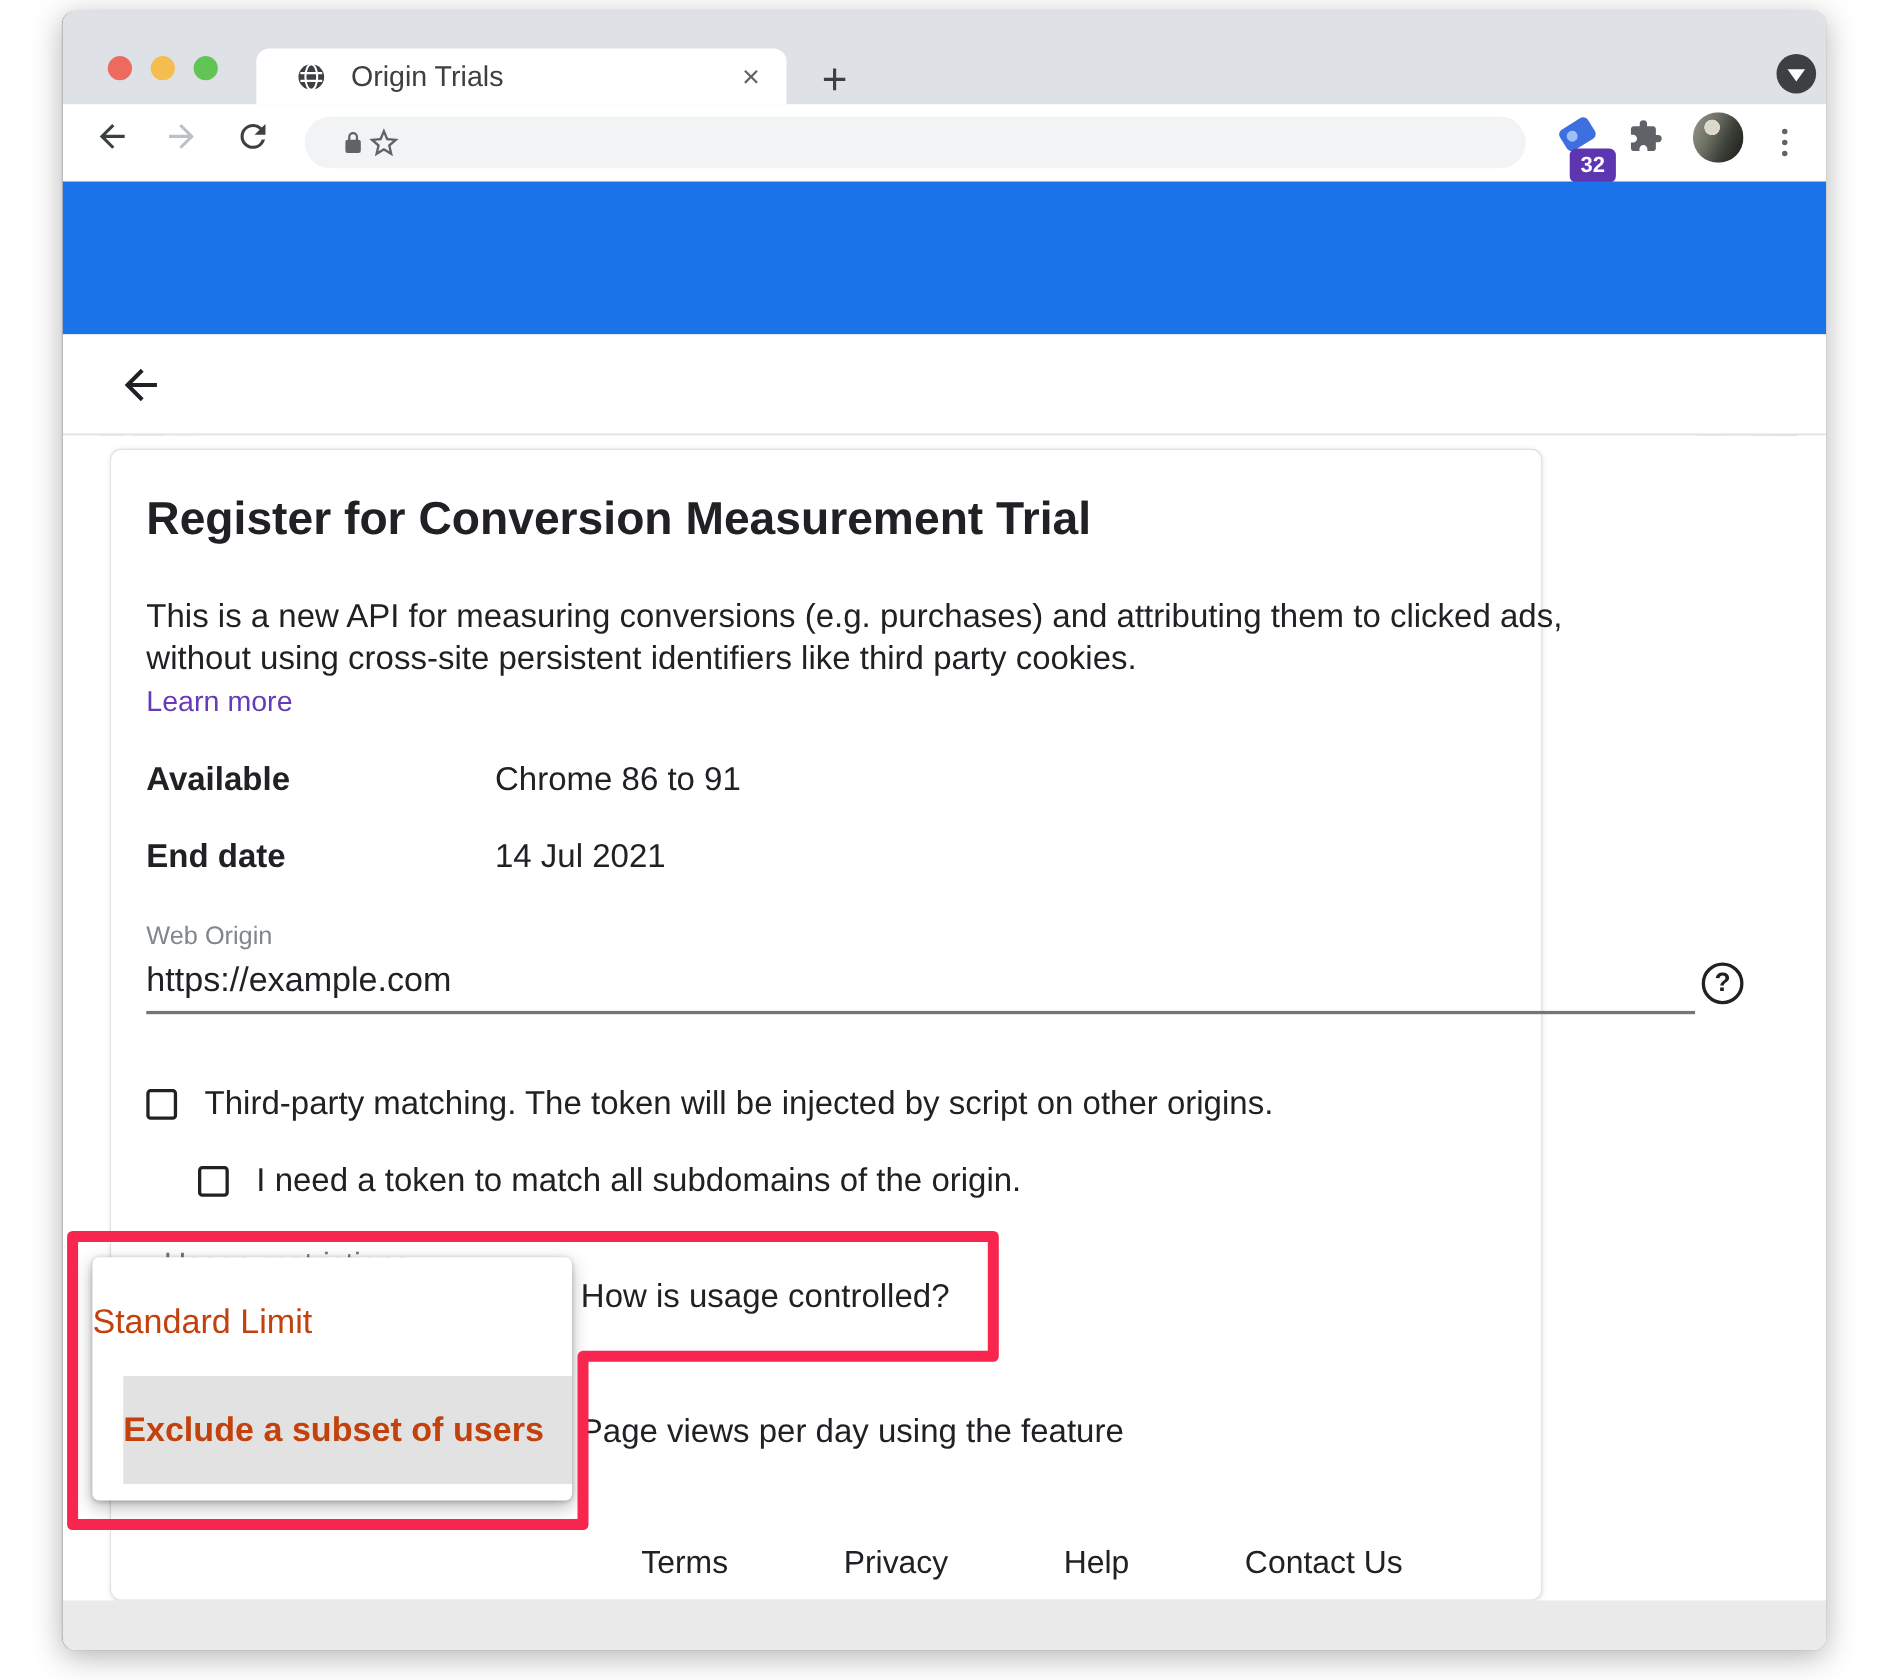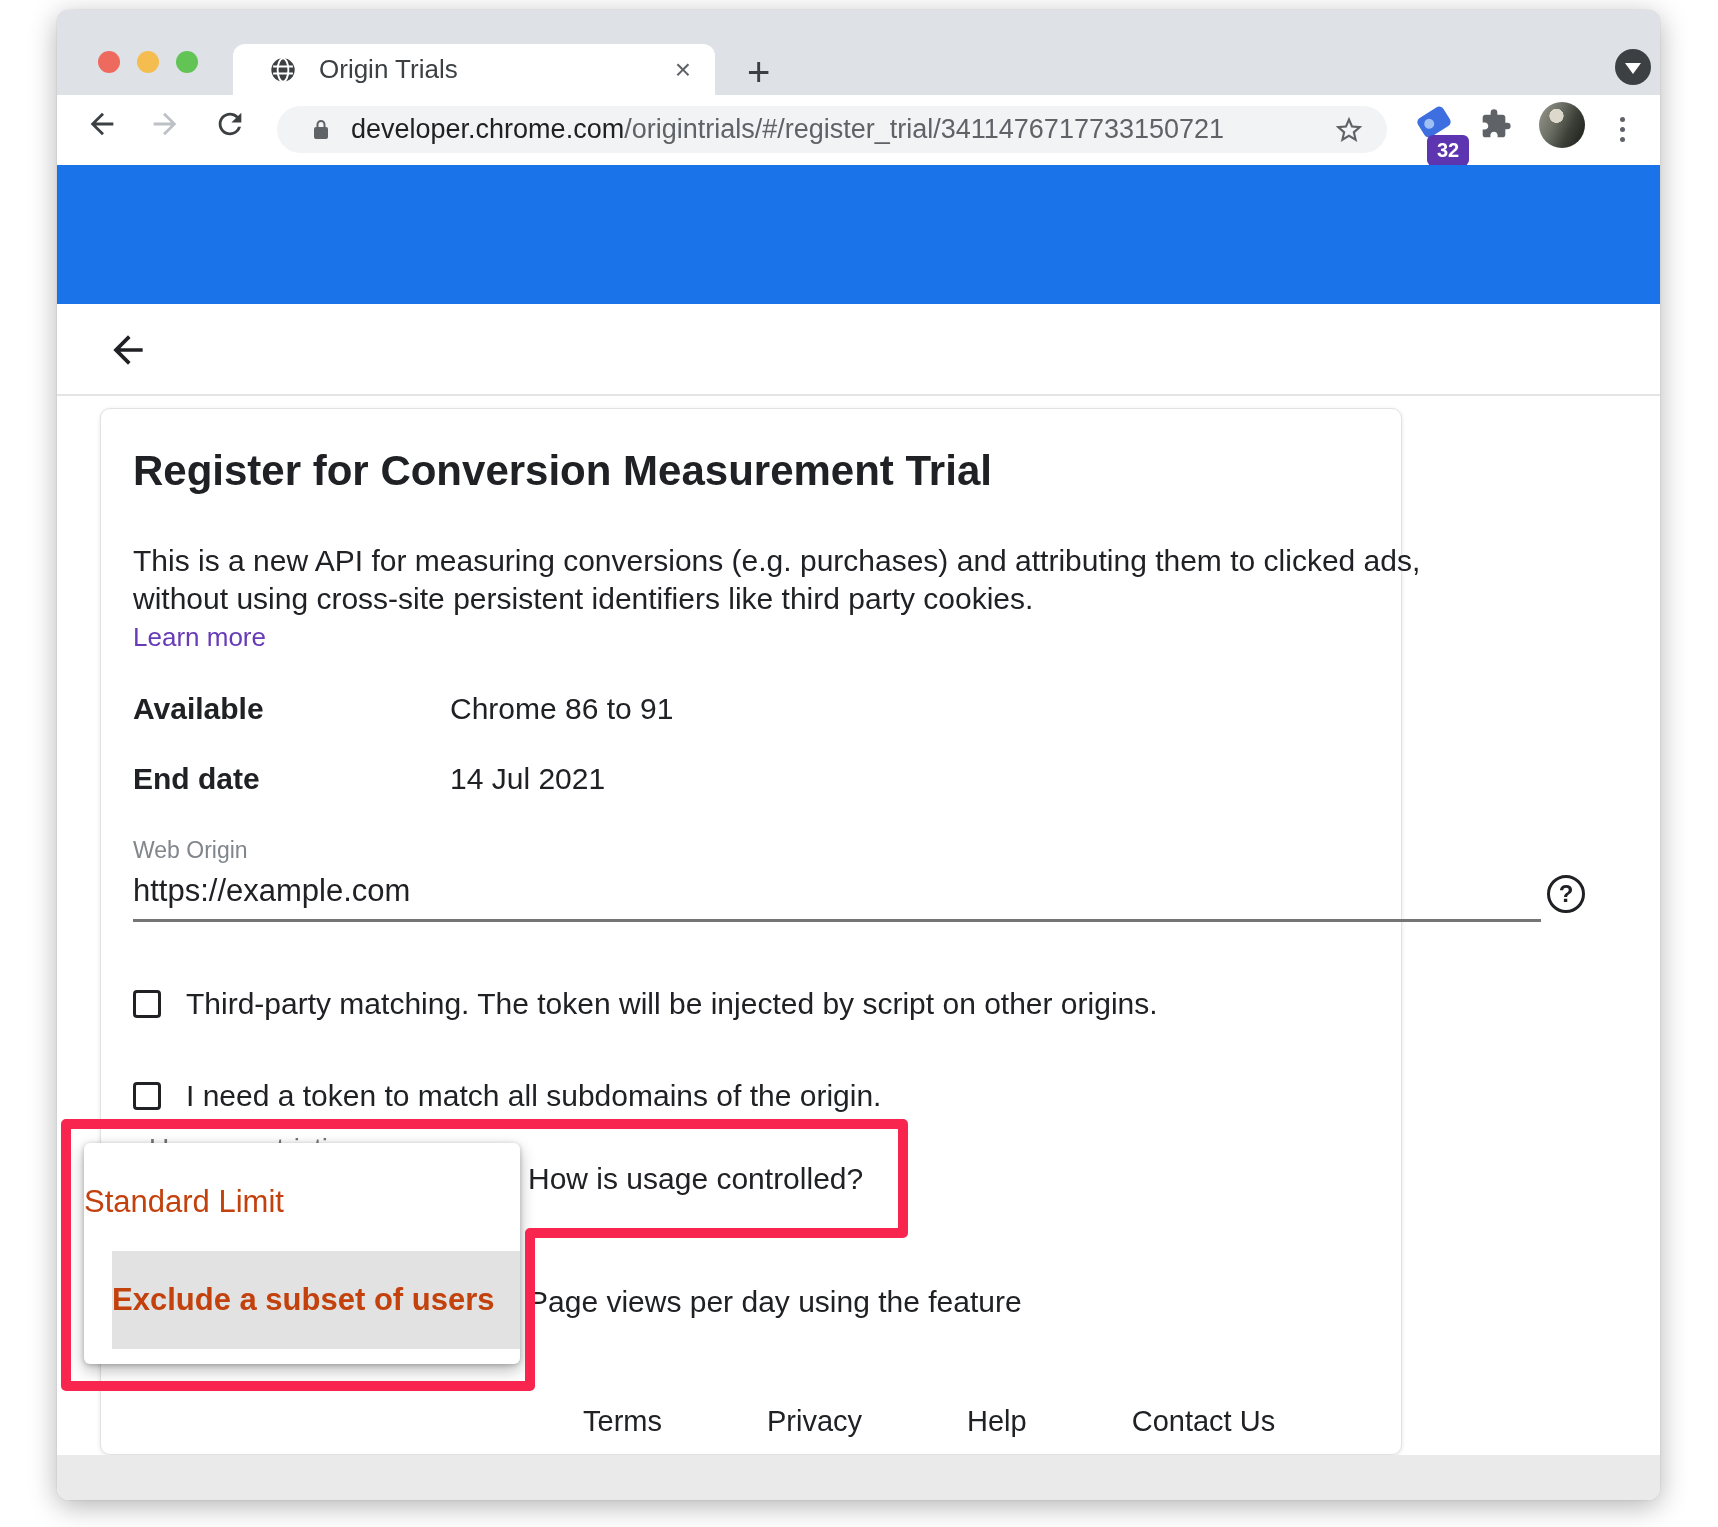--- a/index.html
+++ b/index.html
@@ -147,21 +147,20 @@
       <svg class="nav-ic" style="left:91px; transform:scaleX(-1);" viewBox="0 0 24 24" fill="#BDC1C6">
         <path d="M20 11H7.83l5.59-5.59L12 4l-8 8 8 8 1.41-1.41L7.83 13H20v-2z"></path>
       </svg>
       <svg class="nav-ic" style="left:156px;" viewBox="0 0 24 24" fill="#3C4043">
         <path d="M17.65 6.35A7.96 7.96 0 0 0 12 4c-4.42 0-7.99 3.58-7.99 8s3.57 8 7.99 8c3.73 0 6.84-2.55 7.73-6h-2.08A5.99 5.99 0 0 1 12 18c-3.31 0-6-2.69-6-6s2.69-6 6-6c1.66 0 3.14.69 4.22 1.78L13 11h7V4l-2.35 2.35z"></path>
       </svg>
       <div class="omnibox">
         <svg class="lock" viewBox="0 0 24 24" fill="#5F6368">
           <path d="M12 2a4.5 4.5 0 0 0-4.5 4.5V9H7a2 2 0 0 0-2 2v8a2 2 0 0 0 2 2h10a2 2 0 0 0 2-2v-8a2 2 0 0 0-2-2h-.5V6.5A4.5 4.5 0 0 0 12 2zm-2.5 7V6.5a2.5 2.5 0 1 1 5 0V9h-5z"></path>
         </svg>
-        <span class="url"><span class="host">developer.chrome.com</span><span class="path">/origintrials/#/register_trial/3411476717733150721</span></span>
         <svg class="ob-star" viewBox="0 0 24 24" fill="#5F6368">
           <path d="M22 9.24l-7.19-.62L12 2 9.19 8.63 2 9.24l5.46 4.73L5.82 21 12 17.27 18.18 21l-1.63-7.03L22 9.24zM12 15.4l-3.76 2.27 1-4.28-3.32-2.88 4.38-.38L12 6.1l1.71 4.04 4.38.38-3.32 2.88 1 4.28L12 15.4z"></path>
         </svg>
       </div>
       <div class="ext-blue"></div>
       <div class="ext-badge">32</div>
       <svg class="puzzle" viewBox="0 0 24 24" fill="#5F6368">
         <path d="M20.5 11H19V7c0-1.1-.9-2-2-2h-4V3.5a2.5 2.5 0 0 0-5 0V5H4c-1.1 0-2 .9-2 2v3.8h1.5c1.5 0 2.7 1.2 2.7 2.7S5 16.2 3.5 16.2H2V20c0 1.1.9 2 2 2h3.8v-1.5c0-1.5 1.2-2.7 2.7-2.7 1.5 0 2.7 1.2 2.7 2.7V22H17c1.1 0 2-.9 2-2v-4h1.5a2.5 2.5 0 0 0 0-5z"></path>
       </svg>
       <div class="avatar-sm"></div>
@@ -197,21 +196,21 @@
 
         <span class="wo-label">Web Origin</span>
         <span class="wo-value">https://example.com</span>
         <div class="wo-line"></div>
         <div class="help-circ">?</div>
 
         <div class="cb-row" style="top:578px;">
           <div class="cb-box"></div>
           <span class="cb-label">Third-party matching. The token will be injected by script on other origins.</span>
         </div>
-        <div class="cb-row" style="top:670px;">
+        <div class="cb-row" style="top:648px;margin-left:47px;">
           <div class="cb-box"></div>
           <span class="cb-label">I need a token to match all subdomains of the origin.</span>
         </div>
 
         <span class="usage-label">Usage restrictions</span>
       </div>
 
       <div class="grayband"></div>
     </div>
 

